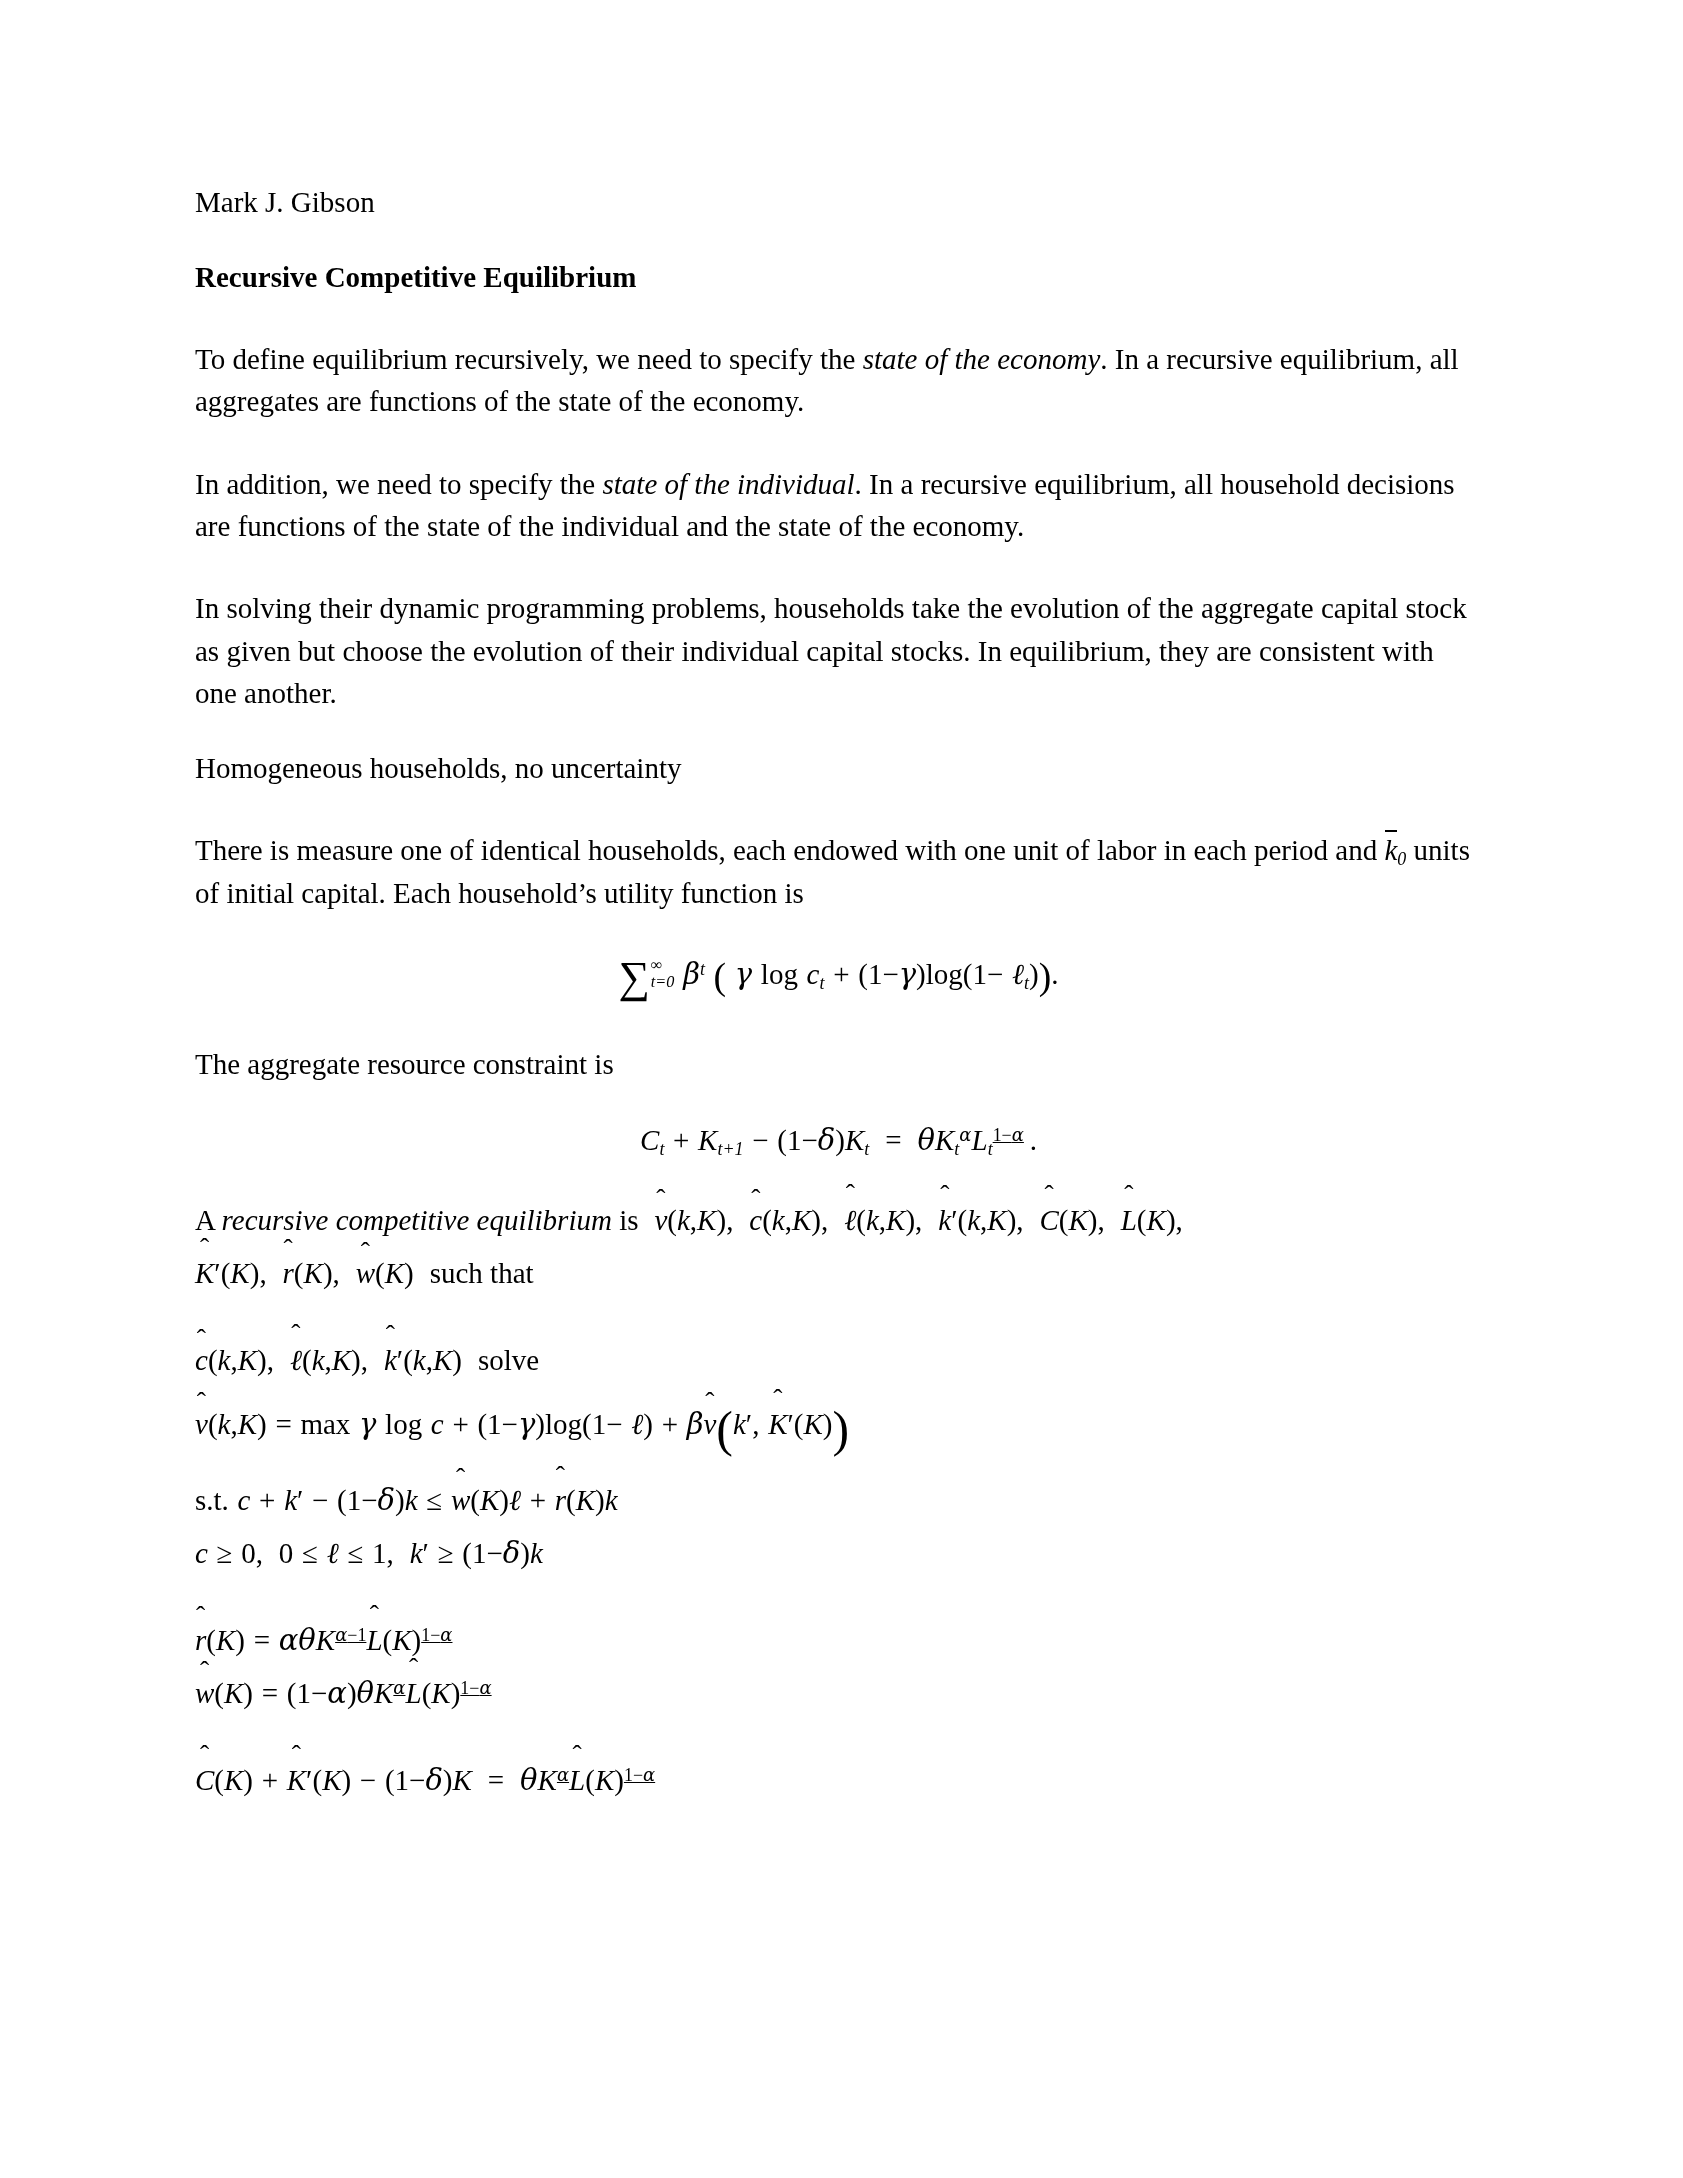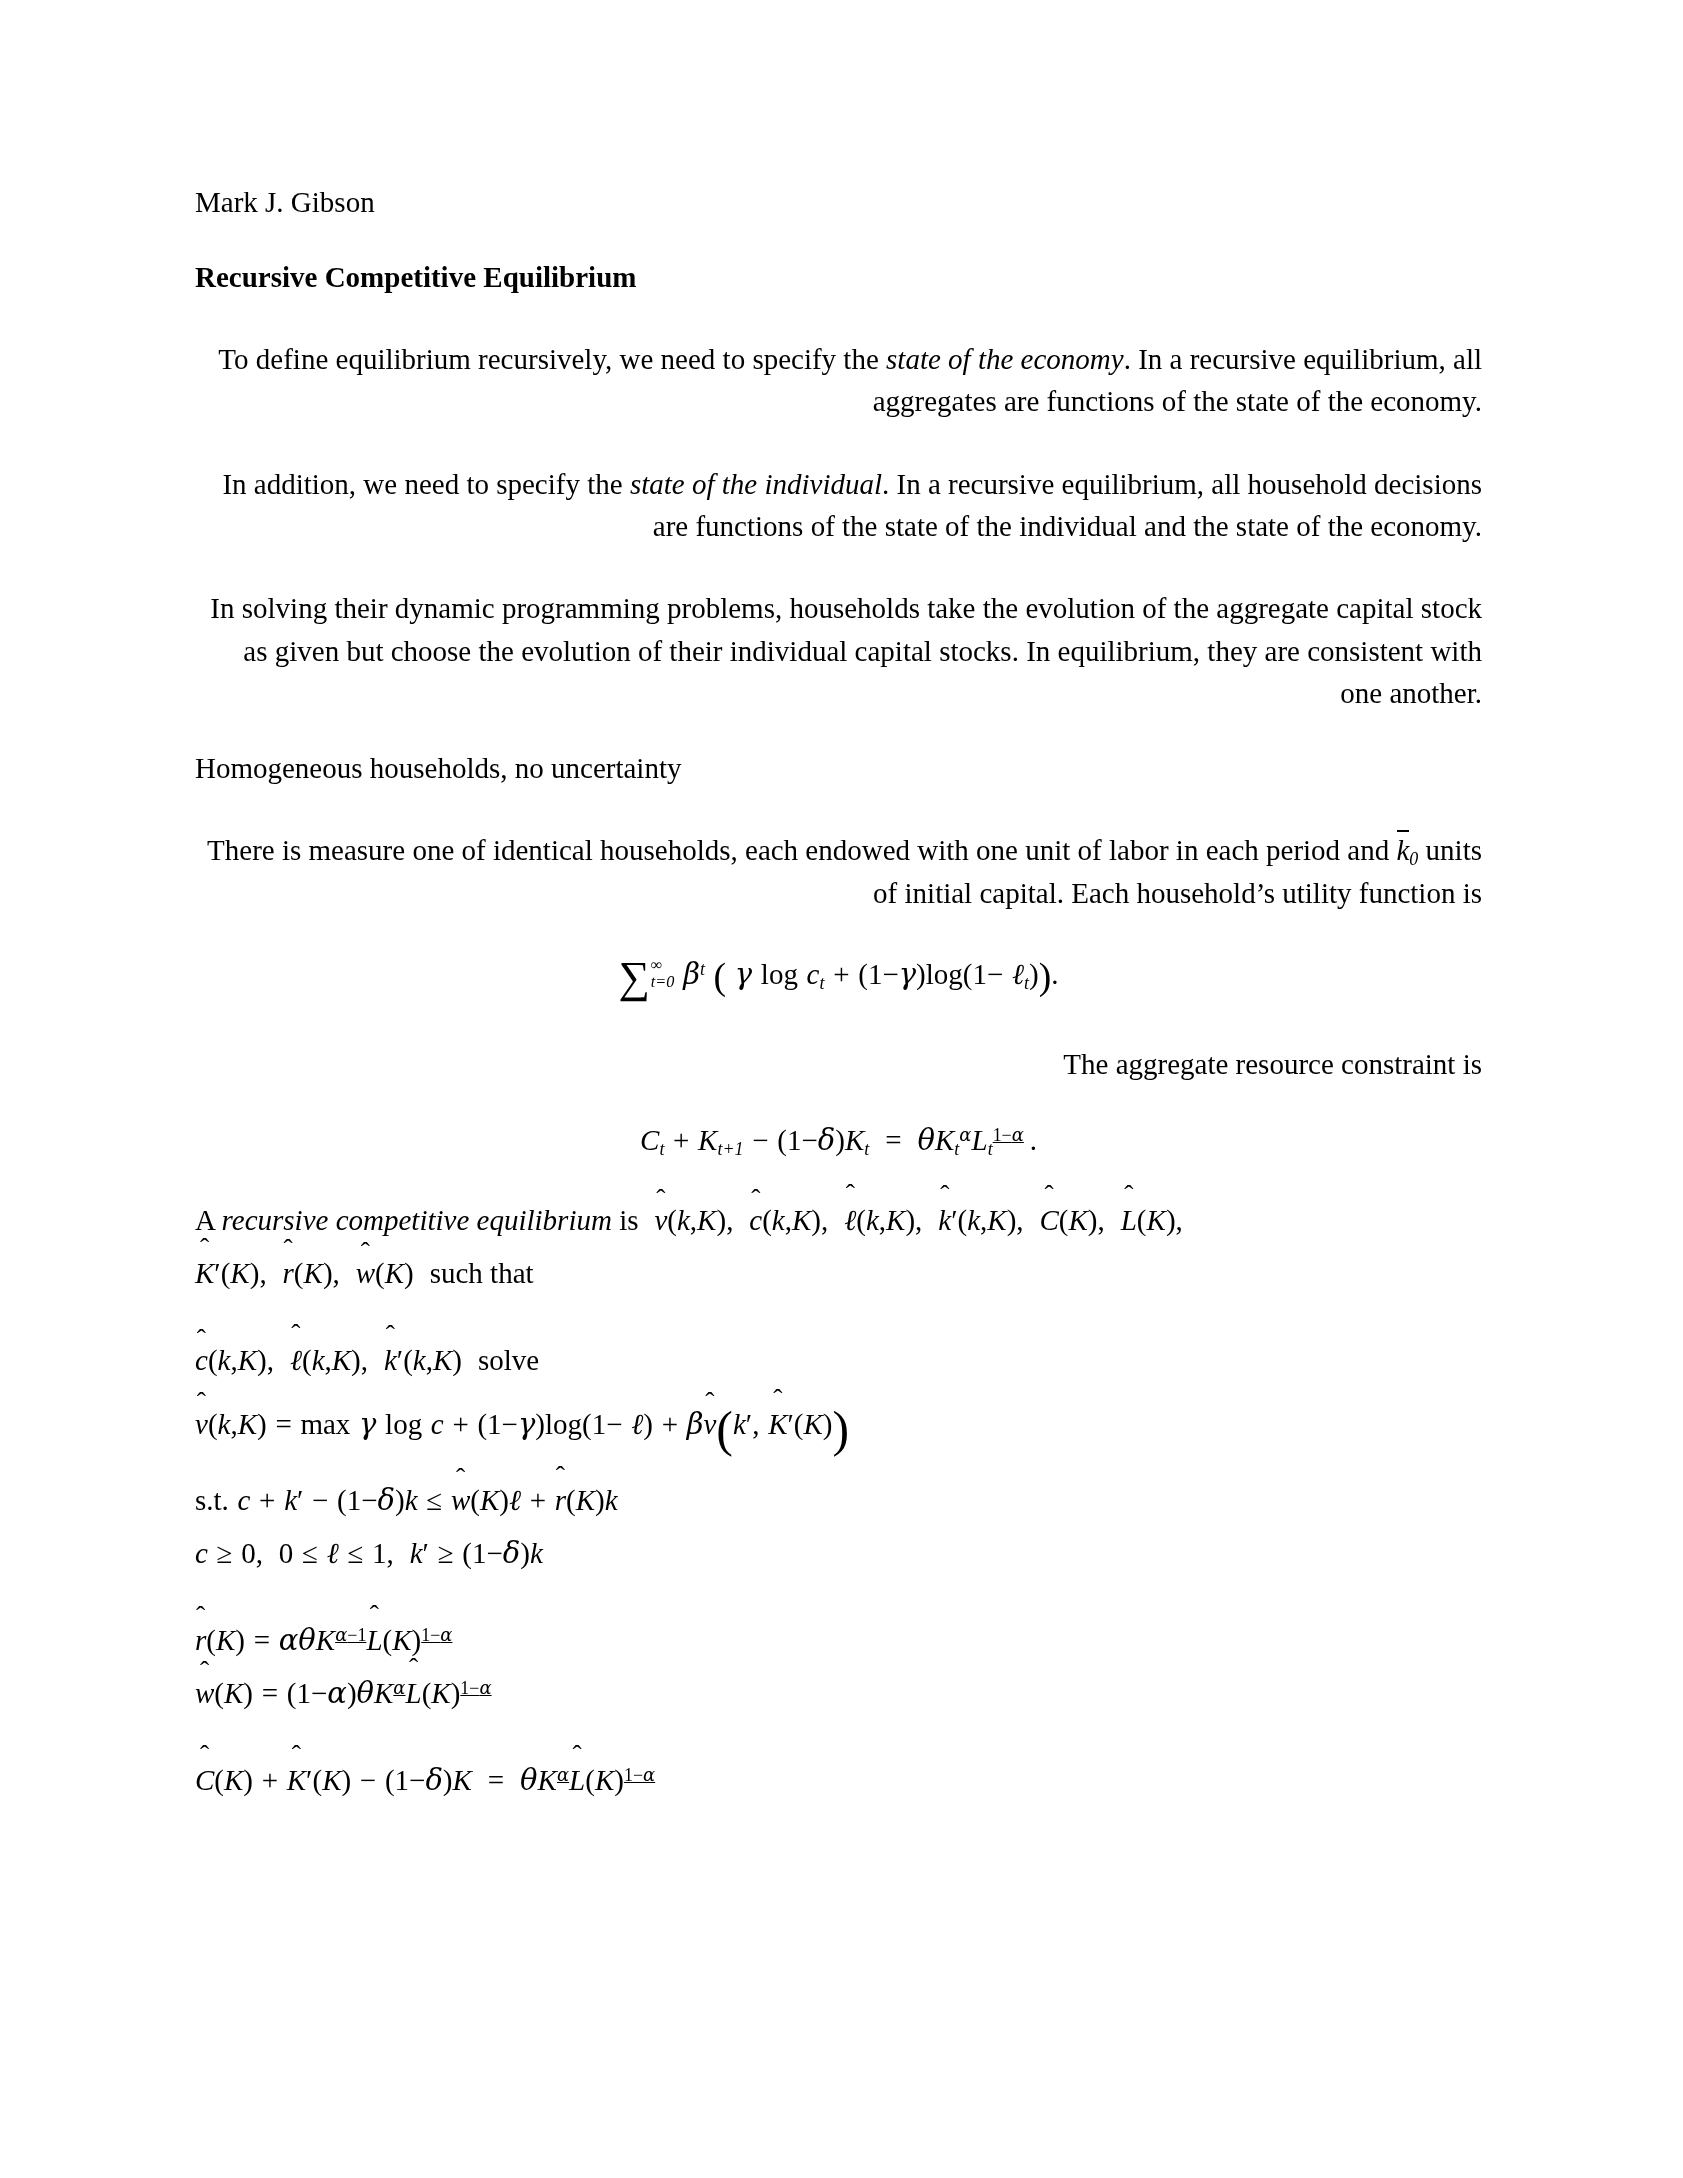--- a/index.html
+++ b/index.html
@@ -40,21 +40,21 @@
   }
   .subheading {
     font-size: 29px;
     line-height: 1.0;
     margin-bottom: 46px;
   }
   p.para {
     font-size: 29px;
     line-height: 1.46;
     margin: 0 0 40px 0;
-    text-align: right;
+    text-align: left;
   }
   p.para.tight { margin-bottom: 38px; }
   .ital { font-style: italic; }
 
   
   .math {
     font-family: "Liberation Serif", "DejaVu Serif", serif;
     font-size: 29px;
     white-space: nowrap;
   }

